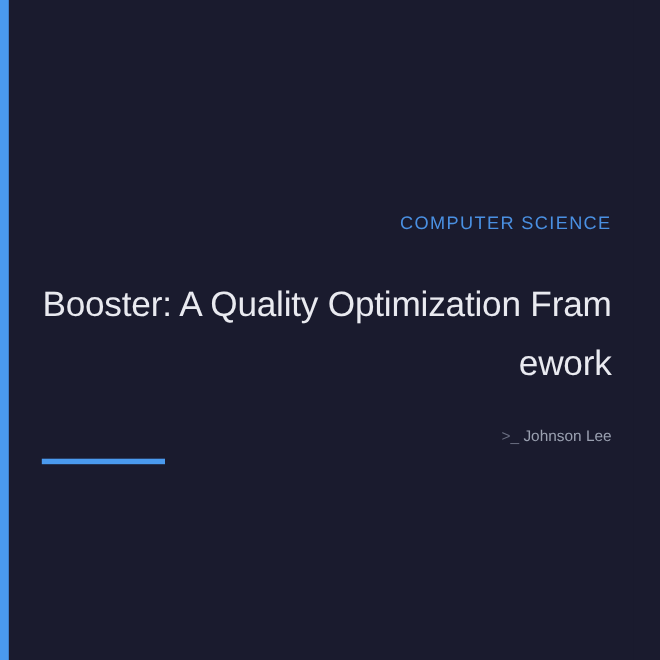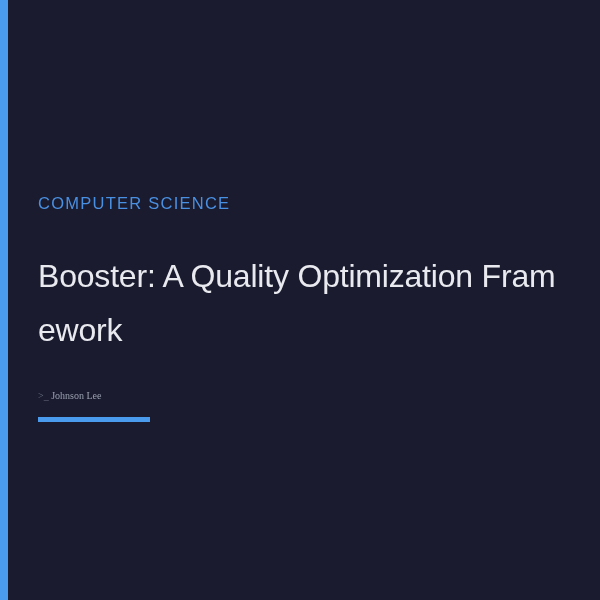--- a/index.html
+++ b/index.html
@@ -16,20 +16,21 @@
     overflow: hidden;
   }
 
   .card {
     position: relative;
     width: 576px;
     height: 600px;
     background: #1a1b2e;
     box-sizing: border-box;
     overflow: hidden;
+    text-align: right;
   }
 
   
   .edge-stripe {
     position: absolute;
     left: 0;
     top: 0;
     width: 8px;
     height: 600px;
     background: #4a9aee;
@@ -63,22 +64,22 @@
     line-height: 54px;
     letter-spacing: -0.2px;
     
     word-break: break-all;
     overflow-wrap: break-word;
     margin-top: 36px;
   }
 
   .byline {
     margin-top: 30px;
-    font-family: Liberation Serif, serif;
-    font-size: 10px;
+    font-family: Liberation Sans, sans-serif;
+    font-size: 14px;
     line-height: 18px;
     white-space: nowrap;
   }
 
   .byline-prompt {
     color: #6a6f82;
   }
 
   .byline-author {
     color: #9aa0b0;

